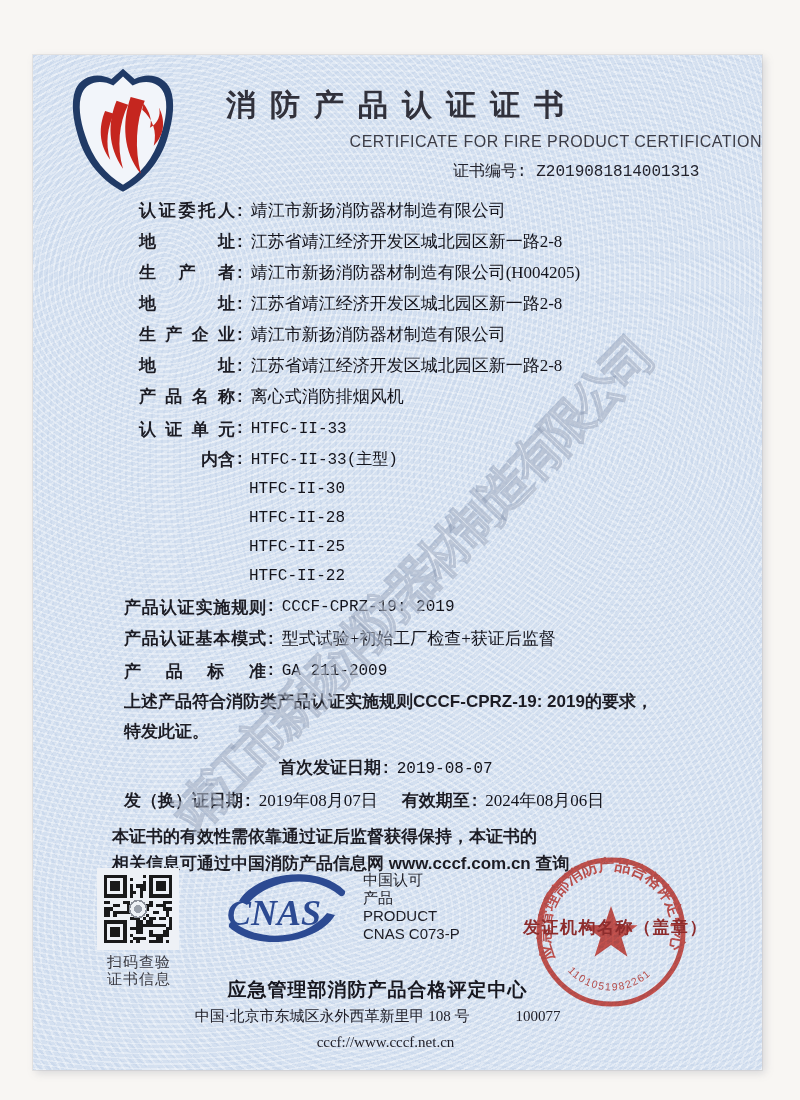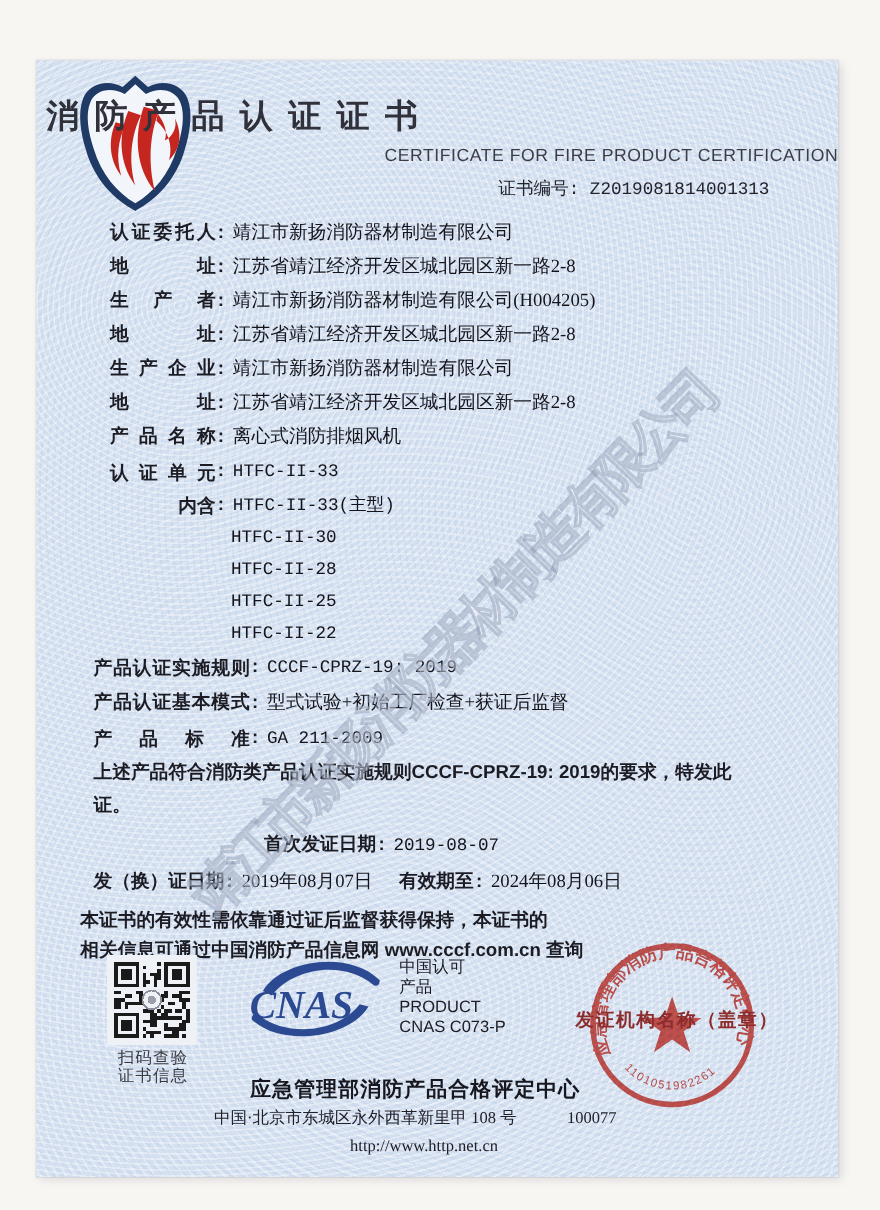--- a/index.html
+++ b/index.html
@@ -21,33 +21,33 @@
   .watermark{
     position:absolute;left:150px;top:735px;z-index:5;pointer-events:none;
     font-size:50px;letter-spacing:-6px;white-space:nowrap;font-weight:bold;
     transform:rotate(-46deg);transform-origin:0 50%;
     color:rgba(245,248,252,0.14);
     -webkit-text-stroke:1.4px rgba(125,140,170,0.42);
     text-shadow:1px 1px 0 rgba(255,255,255,.30);
   }
   .logo{position:absolute;left:24px;top:10px;z-index:2;}
   .title{
-    position:absolute;left:0;top:30px;width:100%;text-align:left;z-index:2;
+    position:absolute;left:0;top:30px;width:100%;text-align:center;z-index:2;
     font-size:30px;font-weight:bold;letter-spacing:14px;padding-left:9px;box-sizing:border-box;
     color:#31313b;
   }
   .subtitle{
     position:absolute;left:0;top:78px;width:100%;text-align:right;z-index:2;
     font-size:16px;letter-spacing:.5px;color:#3c3c46;
   }
   .certno{
     position:absolute;left:420px;top:106px;z-index:2;
     font-family:Liberation Mono, monospace;font-size:16px;color:#23232d;
   }
-  .content{position:absolute;left:0;top:140px;width:100%;box-sizing:border-box;padding:0 40px 0 67px;z-index:2;}
+  .content{position:absolute;left:0;top:140px;width:100%;box-sizing:border-box;padding:0 40px 0 106px;z-index:2;}
   .row{line-height:31px;font-size:17px;white-space:nowrap;}
   .sub{line-height:28px;}
   .lbl{display:inline-block;width:96px;font-weight:bold;text-align:justify;text-align-last:justify;vertical-align:bottom;}
   .lbl-w{display:inline-block;width:142px;font-weight:bold;text-align:justify;text-align-last:justify;vertical-align:bottom;}
   .lbl-inner{display:inline-block;width:96px;font-weight:bold;text-align:right;text-align-last:right;vertical-align:bottom;}
   .colon{font-weight:bold;margin:0 8px 0 2px;}
   .val{font-family:"Liberation Serif", serif;color:#14141c;}
   .code{font-family:"Liberation Mono","DejaVu Sans Mono", monospace;font-size:16px;}
   .wide{margin-left:-15px;}
   .submodel{margin-left:110px;}
@@ -267,21 +267,21 @@
     <div>产品</div>
     <div>PRODUCT</div>
     <div>CNAS C073-P</div>
   </div>
 
   <div class="org-line">应急管理部消防产品合格评定中心</div>
   <div class="addr-line">
     <span>中国·北京市东城区永外西革新里甲 108 号</span>
     <span class="post">100077</span>
   </div>
-  <div class="url-line">http://www.http.net.cn</div>
+  <div class="url-line">cccf://www.cccf.net.cn</div>
 
   <svg class="stamp" width="160" height="160" viewBox="0 0 160 160">
     <defs>
       <path id="ringPath" d="M 24 106 A 61.74 61.74 0 1 1 136 106" fill="none"></path>
       <path id="numPath" d="M 34 116 A 58.4 58.4 0 0 0 126 116" fill="none"></path>
     </defs>
     <circle cx="80" cy="80" r="72" fill="none" stroke-width="5" stroke="#d5453c"></circle>
     <text font-size="16" font-weight="bold" font-family="Liberation Sans, sans-serif" fill="#d5453c">
       <textPath href="#ringPath" startOffset="0" textLength="238" lengthAdjust="spacing">应急管理部消防产品合格评定中心</textPath>
     </text>

